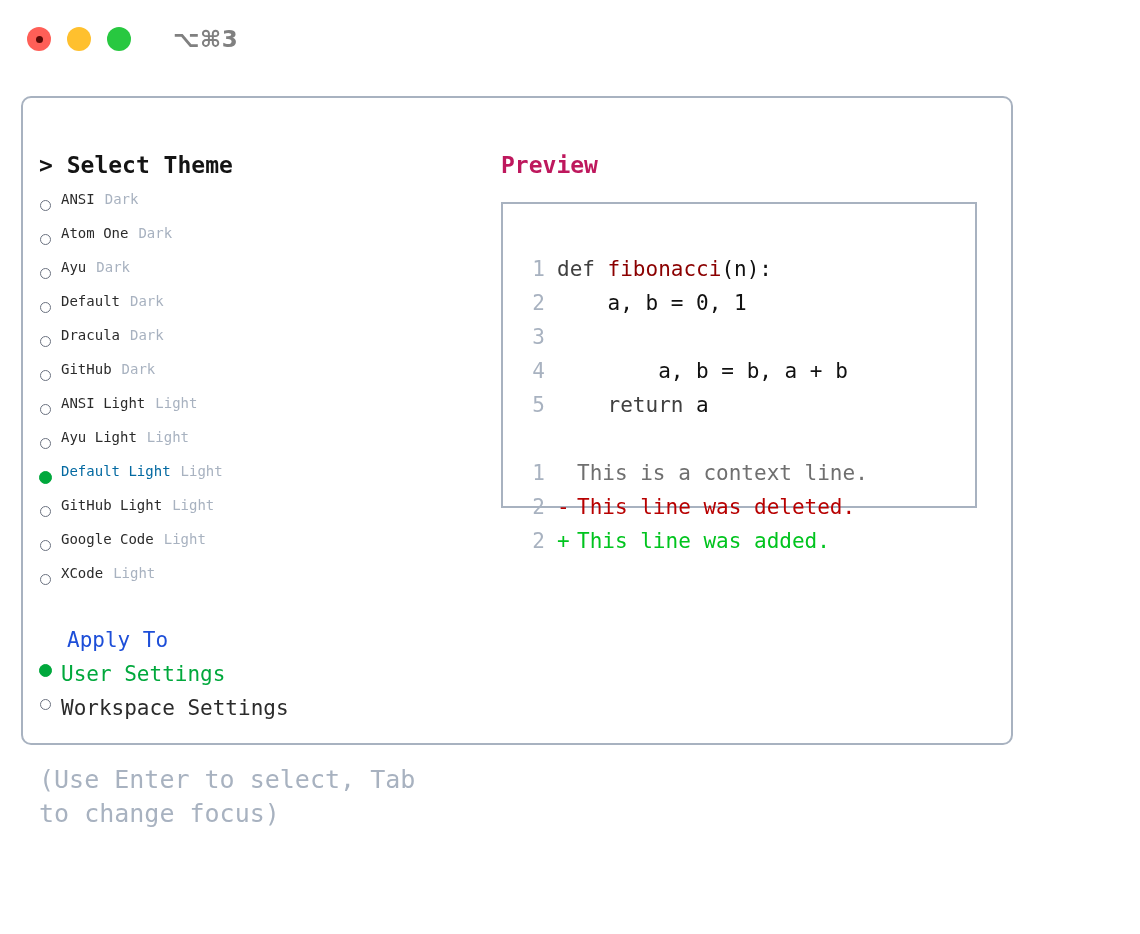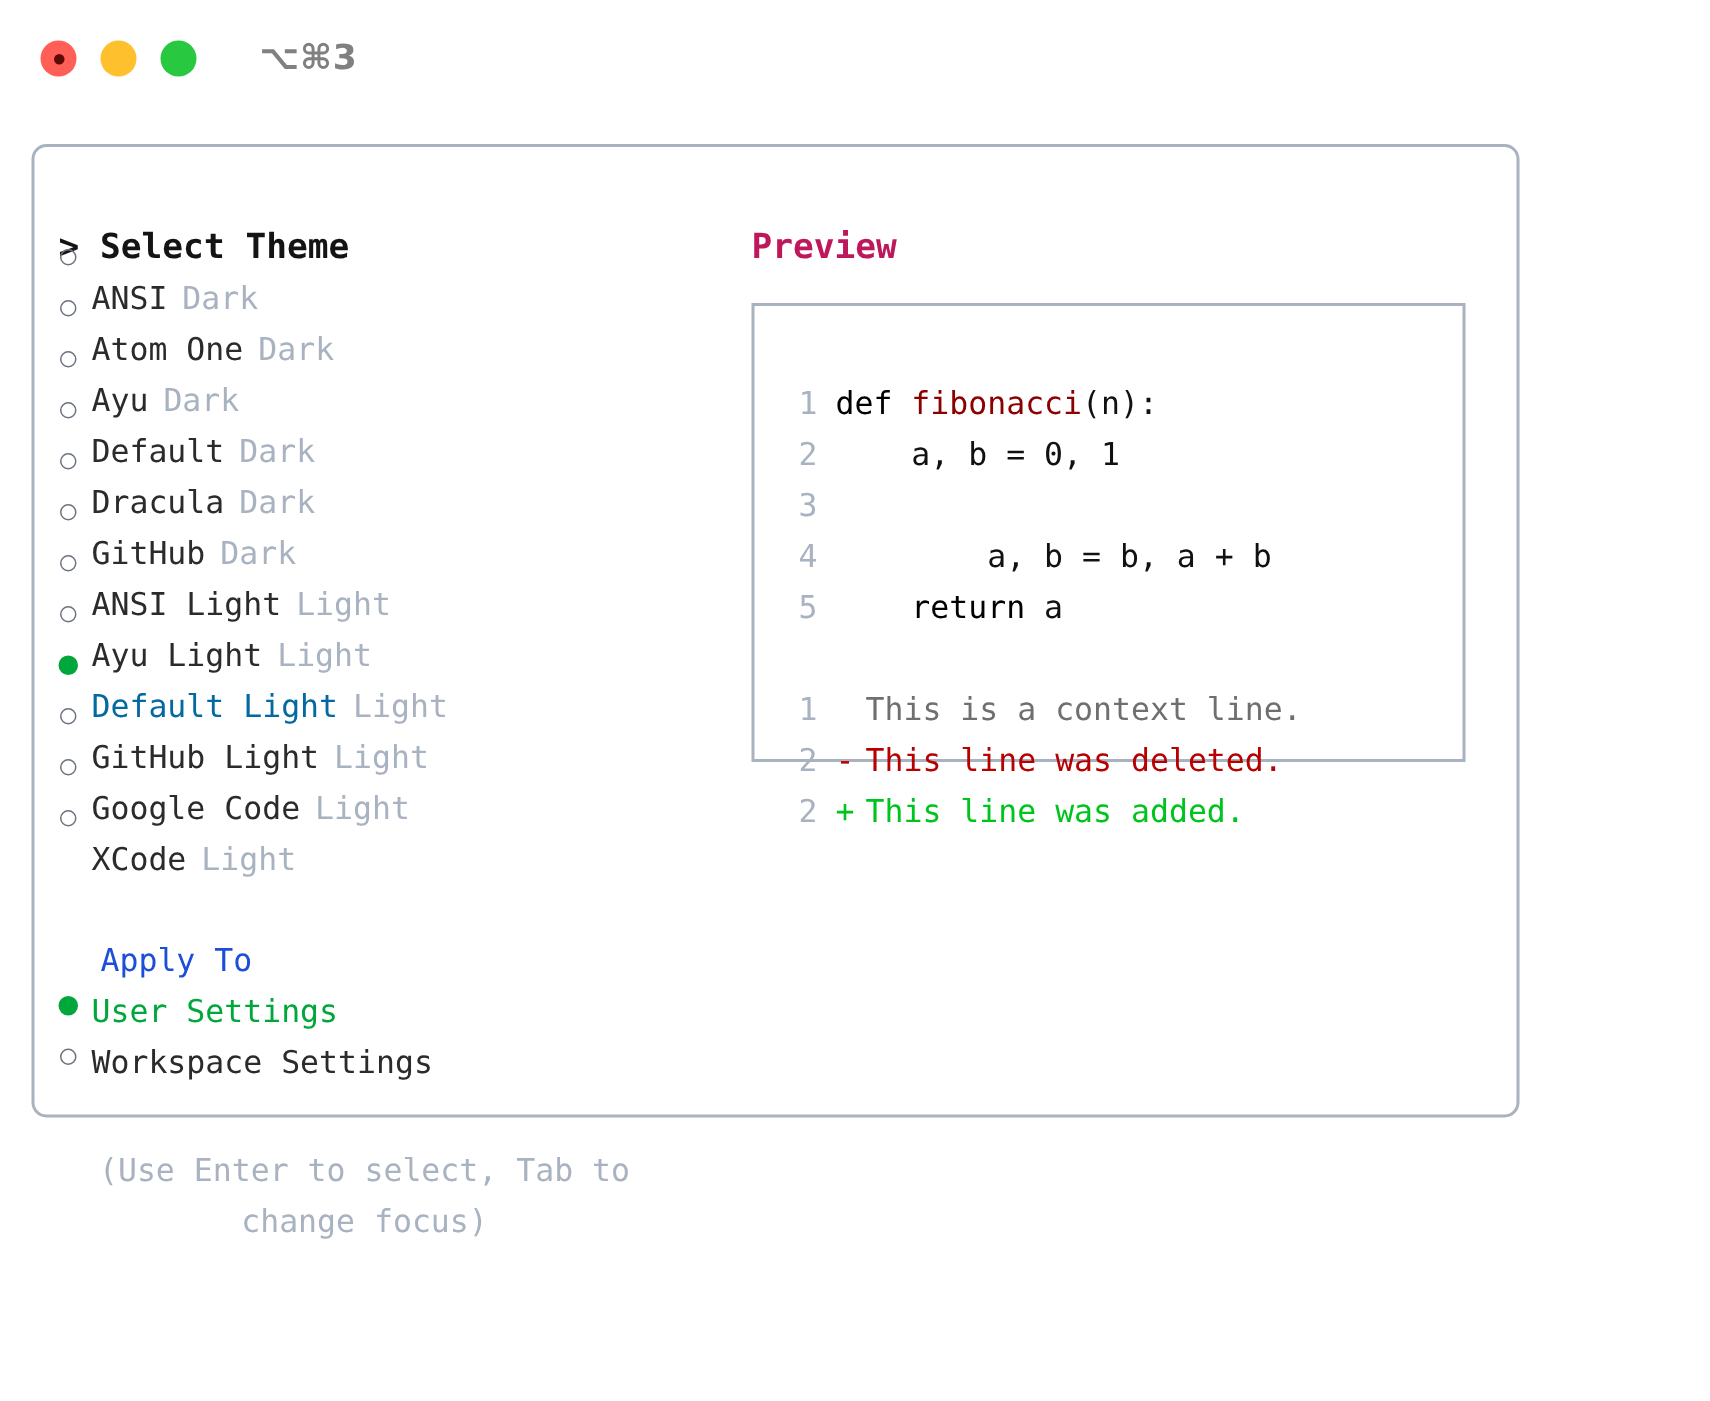--- a/index.html
+++ b/index.html
@@ -79,24 +79,24 @@
   }
   #select-theme-header {
     font-size: 23px;
     font-weight: bold;
     color: #141414;
     line-height: 34px;
     white-space: pre;
   }
   .theme-row {
     display: flex;
-    align-items: flex-start;
+    align-items: flex-end;
     line-height: 34px;
     height: 34px;
-    font-size: 21px;
+    font-size: 14px;
     white-space: pre;
   }
   .bullet {
     display: inline-block;
     width: 22px;
     flex: 0 0 22px;
     position: relative;
   }
   .bullet::before {
     content: "";
@@ -149,24 +149,23 @@
   }
   .apply-row .label { color: #2B2B2B; }
   .apply-row.selected .label { color: #00A83C; }
 
   
   #hint-text {
     position: absolute;
     left: 16px;
     top: 665px;
     width: 408px;
-    font-size: 21px;
+    font-size: 25px;
     line-height: 34px;
     color: #A8B2C0;
-    text-align: center;
   }
 
   
   #preview-column {
     position: absolute;
     left: 478px;
     top: 50px;
     width: 490px;
   }
   #preview-header {
@@ -200,21 +199,21 @@
     white-space: pre;
   }
   .lineno {
     color: #A8B2C0;
     width: 26px;
     flex: 0 0 26px;
     text-align: right;
     margin-right: 12px;
   }
   .code-text { white-space: pre; }
-  .tok-kw   { color: #000000; margin-top: 45px; }
+  .tok-kw   { color: #404040; margin-top: 45px; }
   .tok-fn   { color: #8B0000; }
   .tok-plain{ color: #111111; }
   #diff-area { margin-top: 34px; }
   .diff-marker {
     width: 20px;
     flex: 0 0 20px;
     white-space: pre;
   }
   .diff-line.context .diff-marker,
   .diff-line.context .code-text { color: #6F6F6F; }

